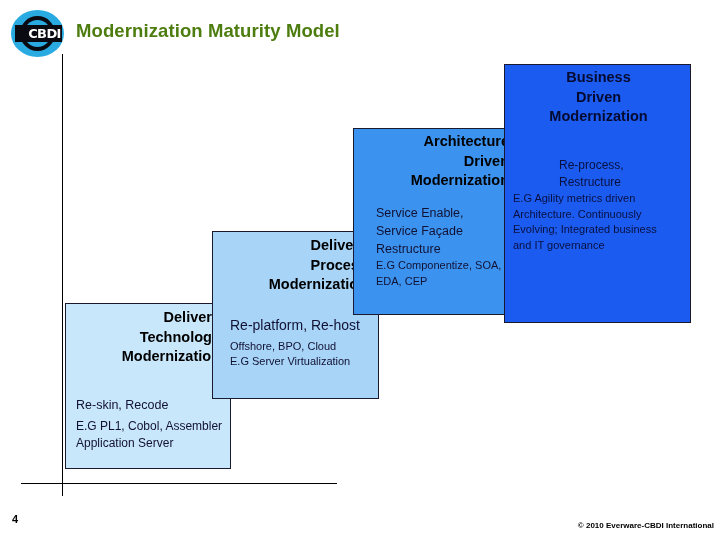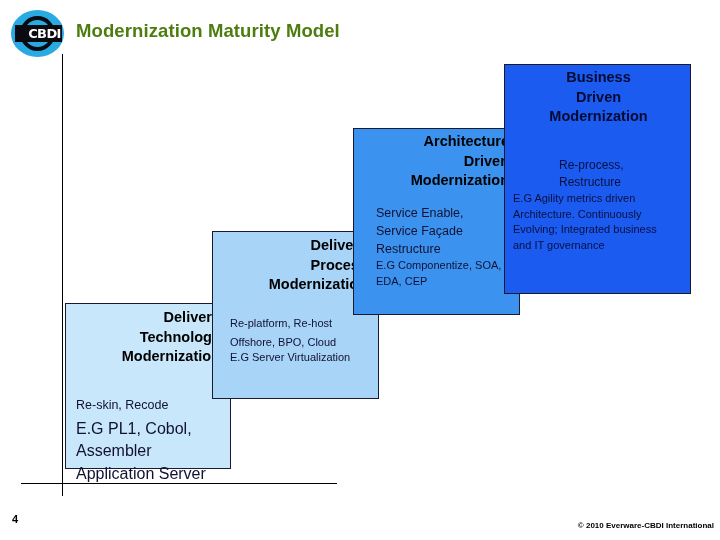--- a/index.html
+++ b/index.html
@@ -130,21 +130,21 @@
     top: 4px;
     width: 148px;
   }
   #box-delivery-technology .box-body {
     position: absolute;
     left: 10px;
     top: 93px;
     width: 152px;
   }
   #box-delivery-technology .line-first { font-size: 12.5px; margin-bottom: 3px; }
-  #box-delivery-technology .line-rest  { font-size: 16px; }
+  #box-delivery-technology .line-rest  { font-size: 12px; }
 
   
   #box-delivery-process {
     left: 212px;
     top: 231px;
     width: 167px;
     height: 168px;
     background: #A8D4F7;
   }
   #box-delivery-process .box-head {
@@ -152,21 +152,21 @@
     left: 6px;
     top: 4px;
     width: 148px;
   }
   #box-delivery-process .box-body {
     position: absolute;
     left: 17px;
     top: 84px;
     width: 148px;
   }
-  #box-delivery-process .line-first { font-size: 11px; margin-bottom: 3px; }
+  #box-delivery-process .line-first { font-size: 14px; margin-bottom: 3px; }
   #box-delivery-process .line-rest  { font-size: 11px; }
 
   
   #box-architecture {
     left: 353px;
     top: 128px;
     width: 167px;
     height: 187px;
     background: #3C93EF;
   }
@@ -184,21 +184,21 @@
     margin-left: 8px;
   }
   #box-architecture .line-first { font-size: 12.5px; }
   #box-architecture .line-rest  { font-size: 11px; }
 
   
   #box-business {
     left: 504px;
     top: 64px;
     width: 187px;
-    height: 230px;
+    height: 259px;
     background: #1B5BF0;
   }
   #box-business .box-head {
     position: absolute;
     left: 6px;
     top: 3px;
     width: 175px;
     text-align: center;
     color: #050a30;
   }

